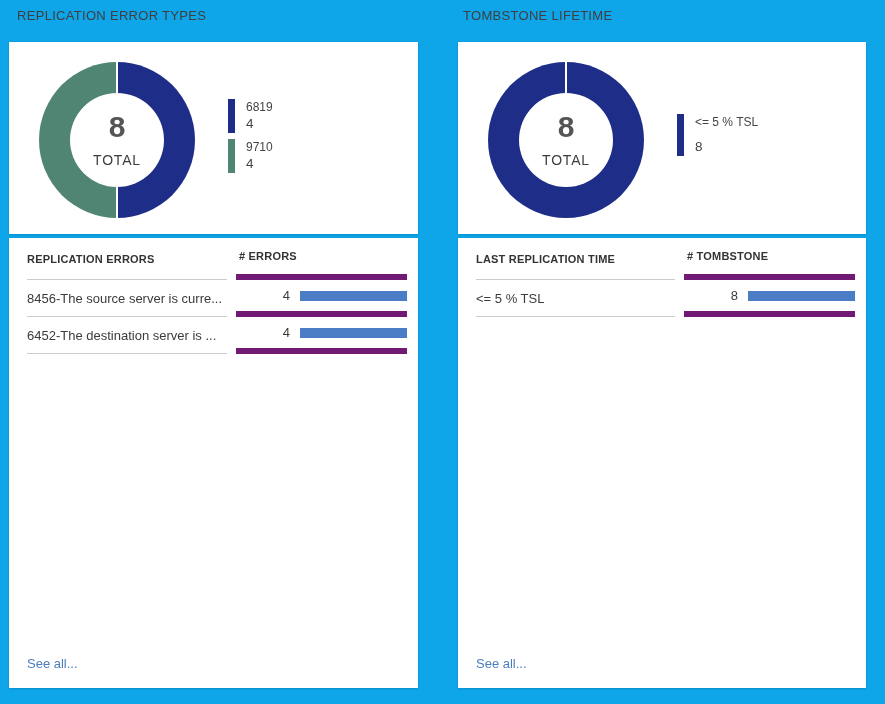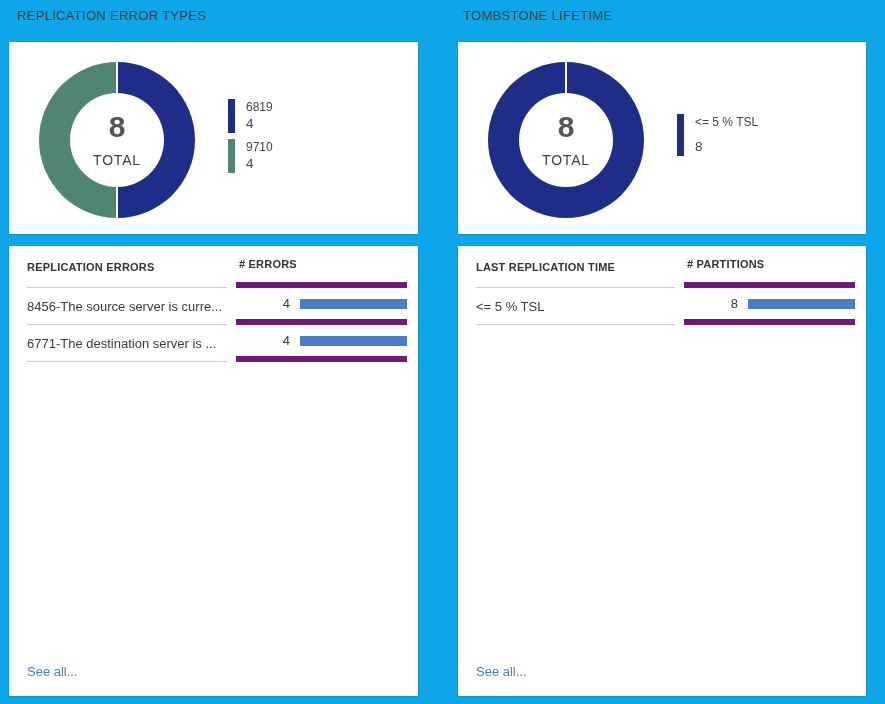--- a/index.html
+++ b/index.html
@@ -13,21 +13,21 @@
     letter-spacing:.3px;
   }
   .panel-title.left { left:17px; }
   .panel-title.right { left:463px; }
 
   .card {
     position:absolute; background:#fff;
     box-shadow:0 1px 2px rgba(0,0,0,.12), 0 0 1px rgba(0,0,0,.10);
   }
   .chart-card { top:42px; height:192px; }
-  .table-card { top:246px; height:450px; }
+  .table-card { top:238px; height:450px; }
   .col-left  { left:9px;  width:409px; }
   .col-right { left:458px; width:408px; }
 
   
   .donut {
     position:absolute; left:30px; top:20px; width:156px; height:156px;
     border-radius:50%;
   }
   .donut-hole {
     position:absolute; left:31px; top:31px; width:94px; height:94px;
@@ -121,21 +121,21 @@
           <span class="td-label">8456-The source server is curre...</span>
         </div>
         <div class="t-gutter"></div>
         <div class="t-cell2">
           <span class="num">4</span>
           <span class="hbar" style="background: rgb(74, 125, 198);"></span>
         </div>
       </div>
       <div class="t-row">
         <div class="t-cell1">
-          <span class="td-label">6771-The destination server is ...</span>
+          <span class="td-label">6452-The destination server is ...</span>
         </div>
         <div class="t-gutter"></div>
         <div class="t-cell2">
           <span class="num">4</span>
           <span class="hbar" style="background: rgb(74, 125, 198);"></span>
         </div>
       </div>
     </div>
     <a class="see-all">See all...</a>
   </div>
@@ -161,21 +161,21 @@
   </div>
 
   <div class="card table-card col-right">
     <div class="t-wrap">
       <div class="t-header">
         <div class="t-cell1">
           <span class="th-text">LAST REPLICATION TIME</span>
         </div>
         <div class="t-gutter"></div>
         <div class="t-cell2">
-          <span class="th-text"># PARTITIONS</span>
+          <span class="th-text"># TOMBSTONE</span>
         </div>
       </div>
       <div class="t-row">
         <div class="t-cell1">
           <span class="td-label">&lt;= 5 % TSL</span>
         </div>
         <div class="t-gutter"></div>
         <div class="t-cell2">
           <span class="num">8</span>
           <span class="hbar" style="background: rgb(74, 125, 198);"></span>

